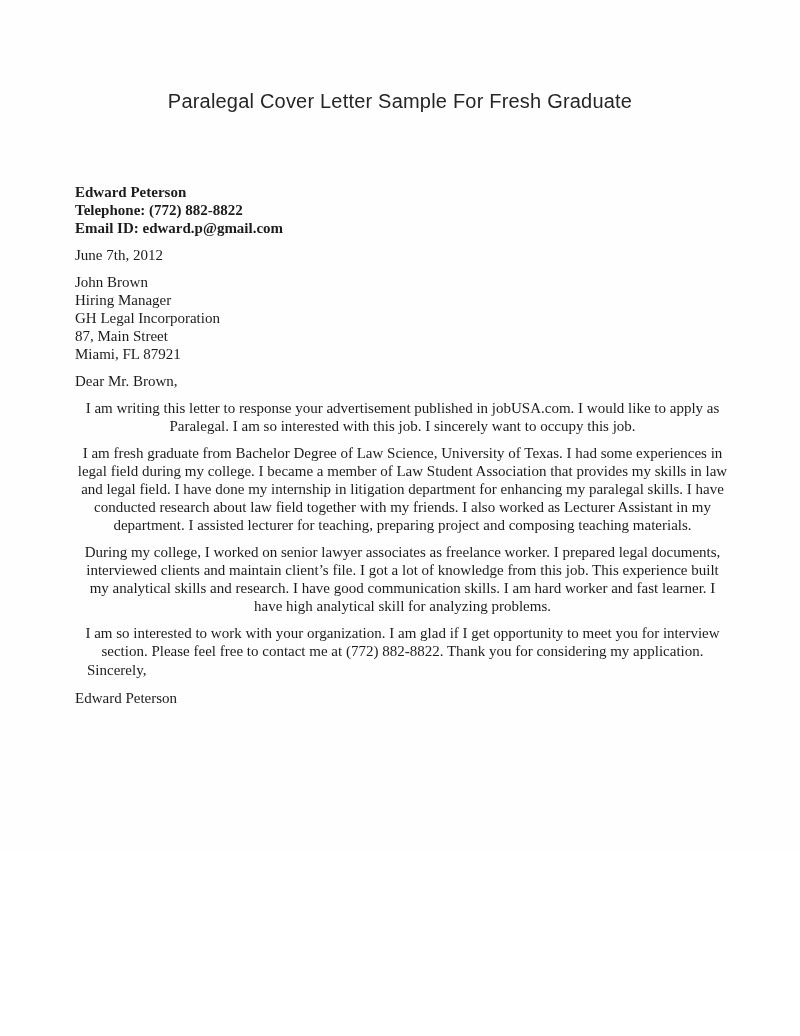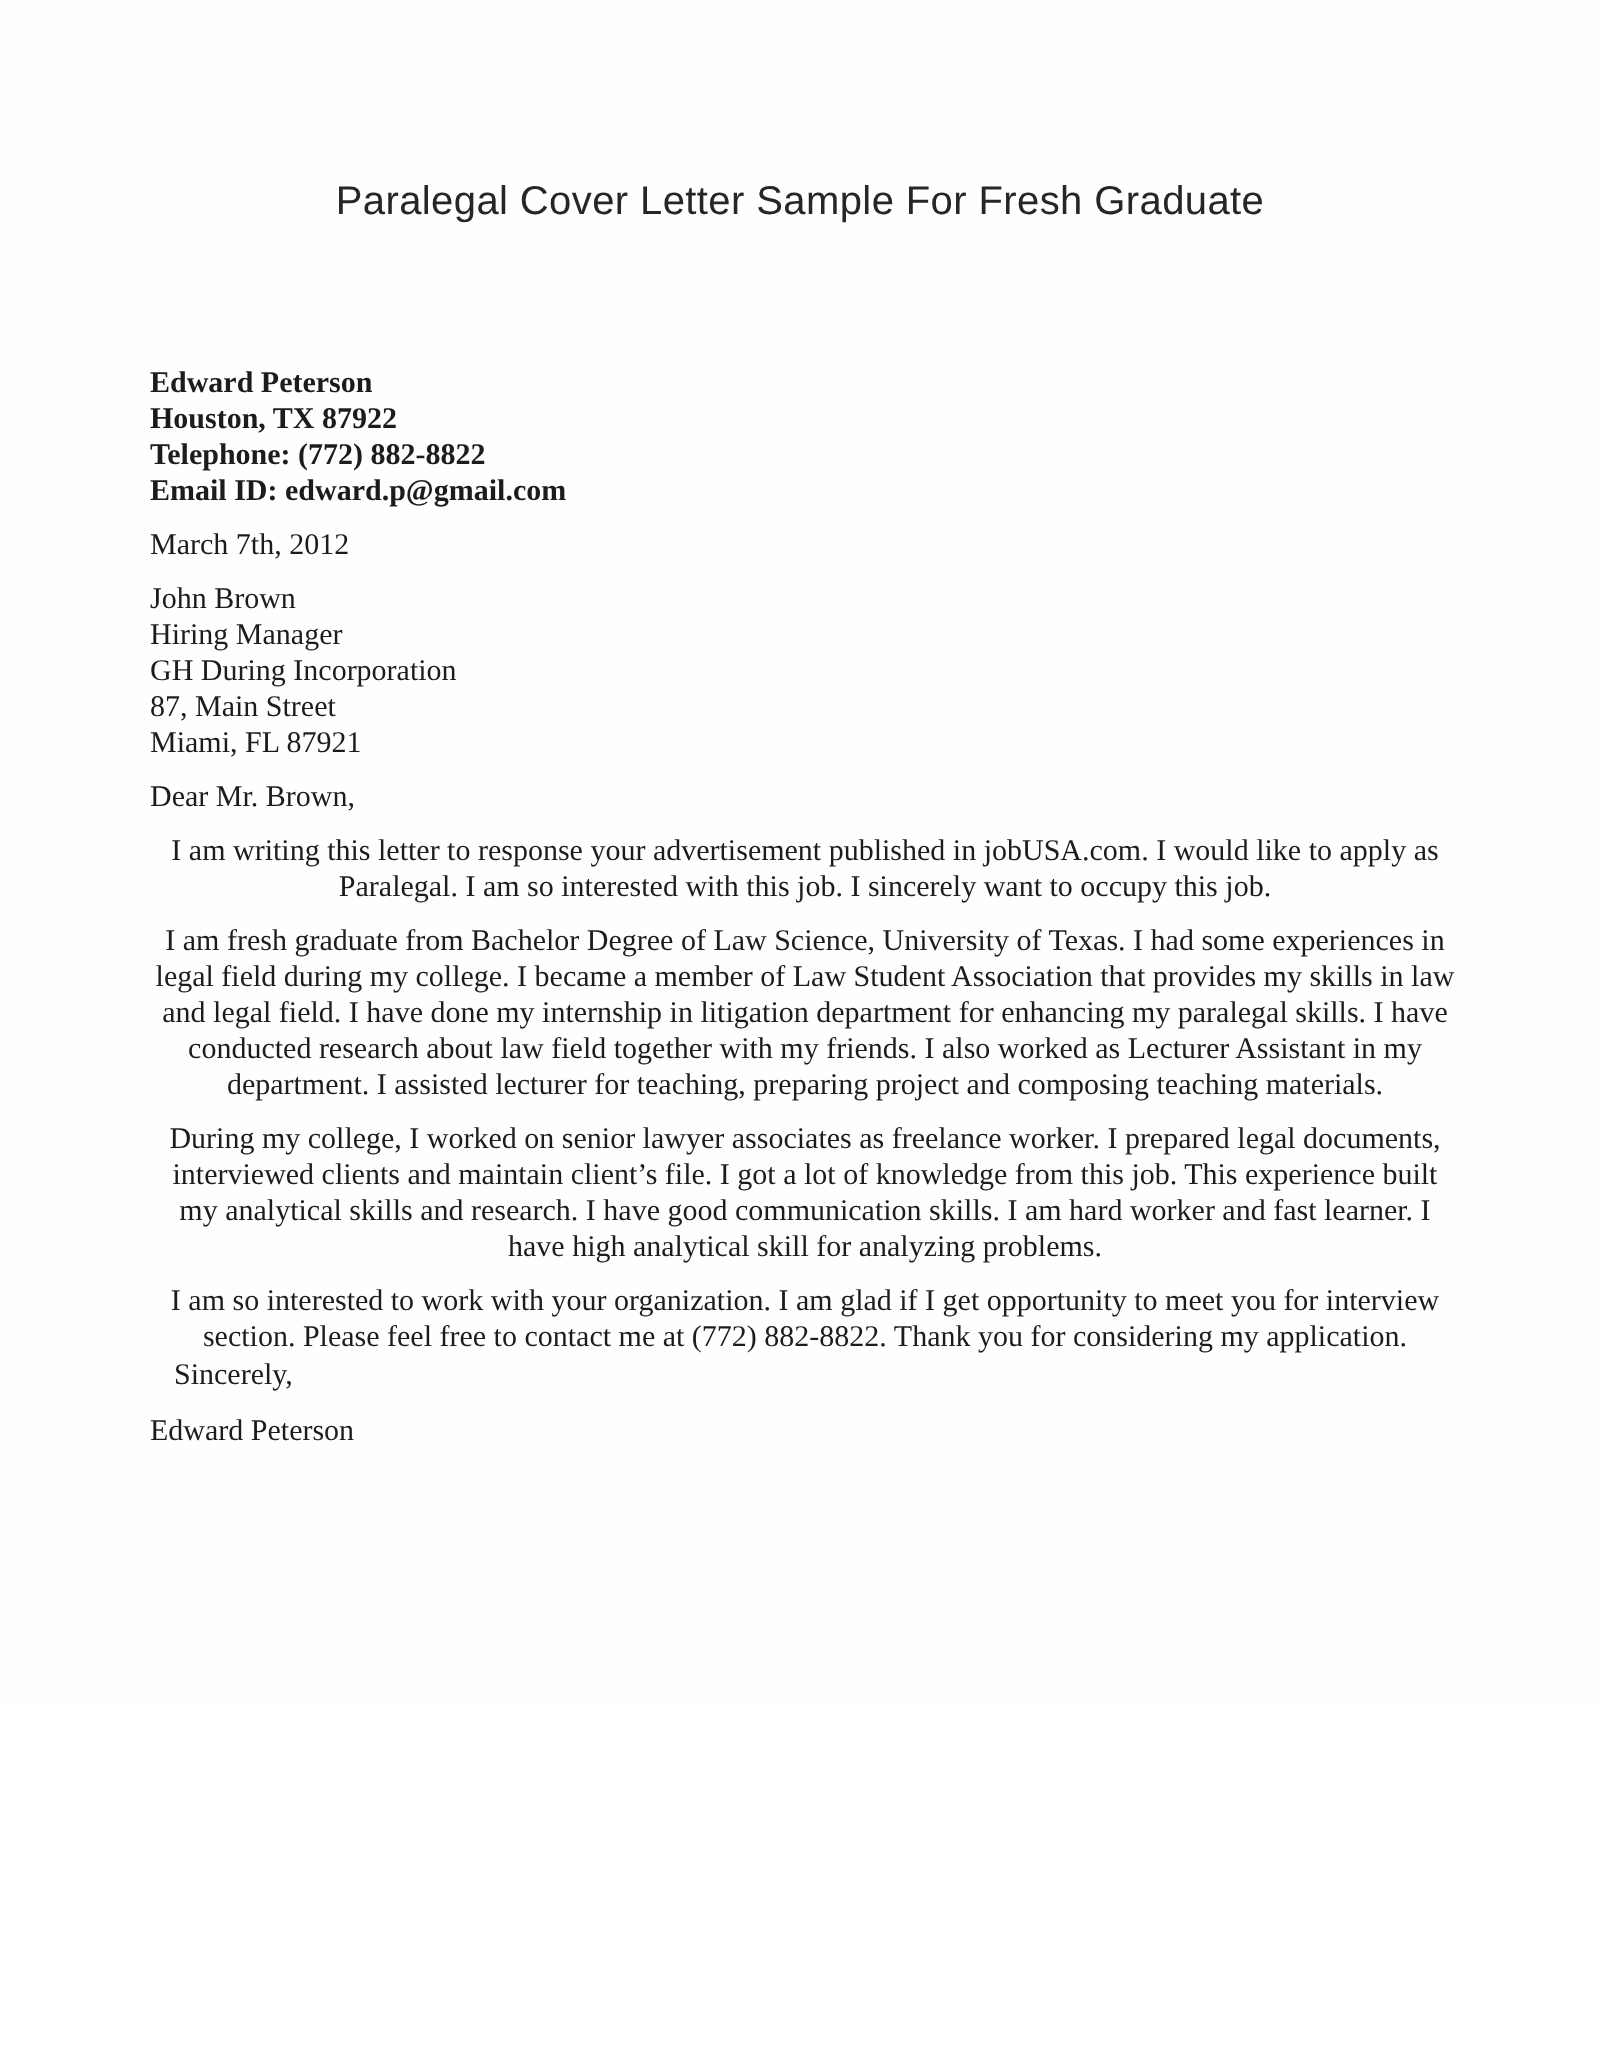--- a/index.html
+++ b/index.html
@@ -59,31 +59,30 @@
 <body>
 
 <div class="page">
 
   <h1 class="doc-title">Paralegal Cover Letter Sample For Fresh Graduate</h1>
 
   <div class="letter-body">
 
     <div class="block sender-block">
       <div>Edward Peterson</div>
-      <div>Houston, TX 87922</div>
       <div>Telephone: (772) 882-8822</div>
       <div>Email ID: edward.p@gmail.com</div>
     </div>
 
-    <div class="block">March 7th, 2012</div>
+    <div class="block">June 7th, 2012</div>
 
     <div class="block">
       <div>John Brown</div>
       <div>Hiring Manager</div>
-      <div>GH During Incorporation</div>
+      <div>GH Legal Incorporation</div>
       <div>87, Main Street</div>
       <div>Miami, FL 87921</div>
     </div>
 
     <div class="block">Dear Mr. Brown,</div>
 
     <p class="para">I am writing this letter to response your advertisement published in jobUSA.com. I would like to apply as Paralegal. I am so interested with this job. I sincerely want to occupy this job.</p>
 
     <p class="para">I am fresh graduate from Bachelor Degree of Law Science, University of Texas. I had some experiences in legal field during my college. I became a member of Law Student Association that provides my skills in law and legal field. I have done my internship in litigation department for enhancing my paralegal skills. I have conducted research about law field together with my friends. I also worked as Lecturer Assistant in my department. I assisted lecturer for teaching, preparing project and composing teaching materials.</p>
 

